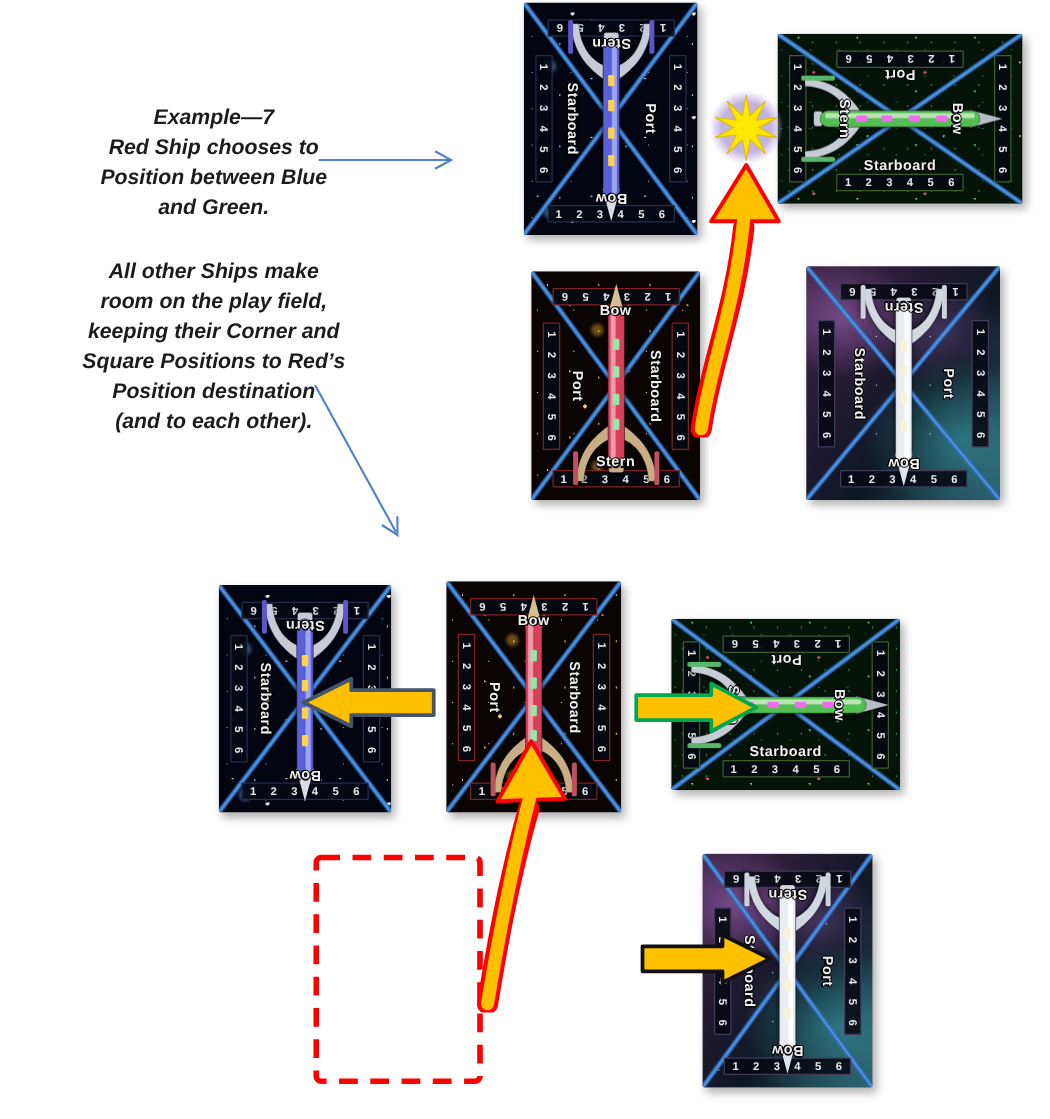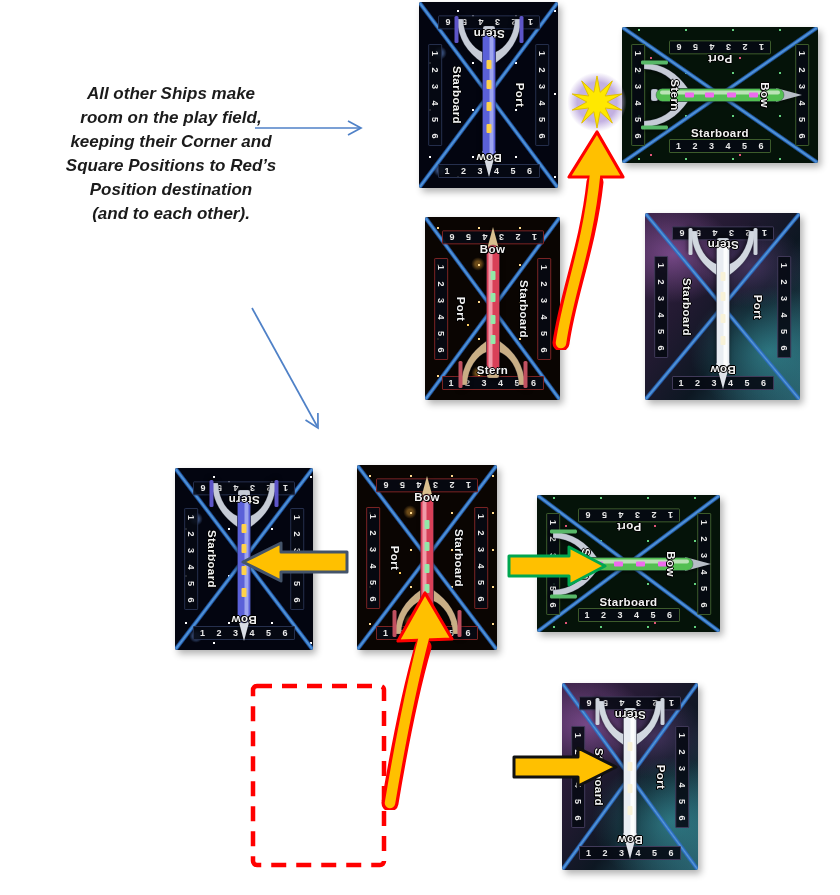--- a/index.html
+++ b/index.html
@@ -3,21 +3,21 @@
 <meta charset="utf-8">
 <style>
   html,body{margin:0;padding:0;background:#fff;}
   #stage{position:relative;width:840px;height:895px;background:#fff;overflow:hidden;
          font-family:"Liberation Sans",sans-serif;user-select:none;}
 
   
   #note-block{position:absolute;left:50px;top:82px;width:242px;text-align:center;
               color:#1b1b1b;font-weight:bold;font-style:italic;font-size:17px;line-height:24px;}
   .note-para{white-space:pre-line;}
-  #note-para2{font-style:italic;}
+  #note-para2{margin-top:27px;font-style:italic;}
 
   
   .card{position:absolute;border-radius:2px;overflow:hidden;
         box-shadow:3px 4px 7px rgba(0,0,0,.30);}
   #card-blue-top  {left:419px;top:2px;  width:139px;height:186px;}
   #card-green-top {left:622px;top:27px; width:196px;height:136px;}
   #card-red-top   {left:425px;top:217px;width:135px;height:183px;}
   #card-white-top {left:645px;top:213px;width:155px;height:187px;}
   #card-blue-bot  {left:175px;top:468px;width:138px;height:182px;}
   #card-red-bot   {left:357px;top:465px;width:140px;height:185px;}
@@ -109,20 +109,24 @@
 
   #dashed-box{left:250px;top:683px;width:137px;height:185px;}
   #dashed-box rect{fill:none;stroke:var(--color);stroke-width:4.5;stroke-dasharray:15 10;}
 </style>
 </head>
 <body>
 
 <div id="stage">
 
   <div id="note-block">
+    <div class="note-para" id="note-para1">Example—7
+Red Ship chooses to
+Position between Blue
+and Green.</div>
     <div class="note-para" id="note-para2">All other Ships make
 room on the play field,
 keeping their Corner and
 Square Positions to Red’s
 Position destination
 (and to each other).</div>
   </div>
 
   <div class="card theme-blue" id="card-blue-top" style="--hull: #5a60d8; --hi: #a9b0f2; --nose: #d8dce4; --fins: #c6cbd6; --tip: #5d55c8; --win: #ffd24a;">
   <div class="card-x"></div>

